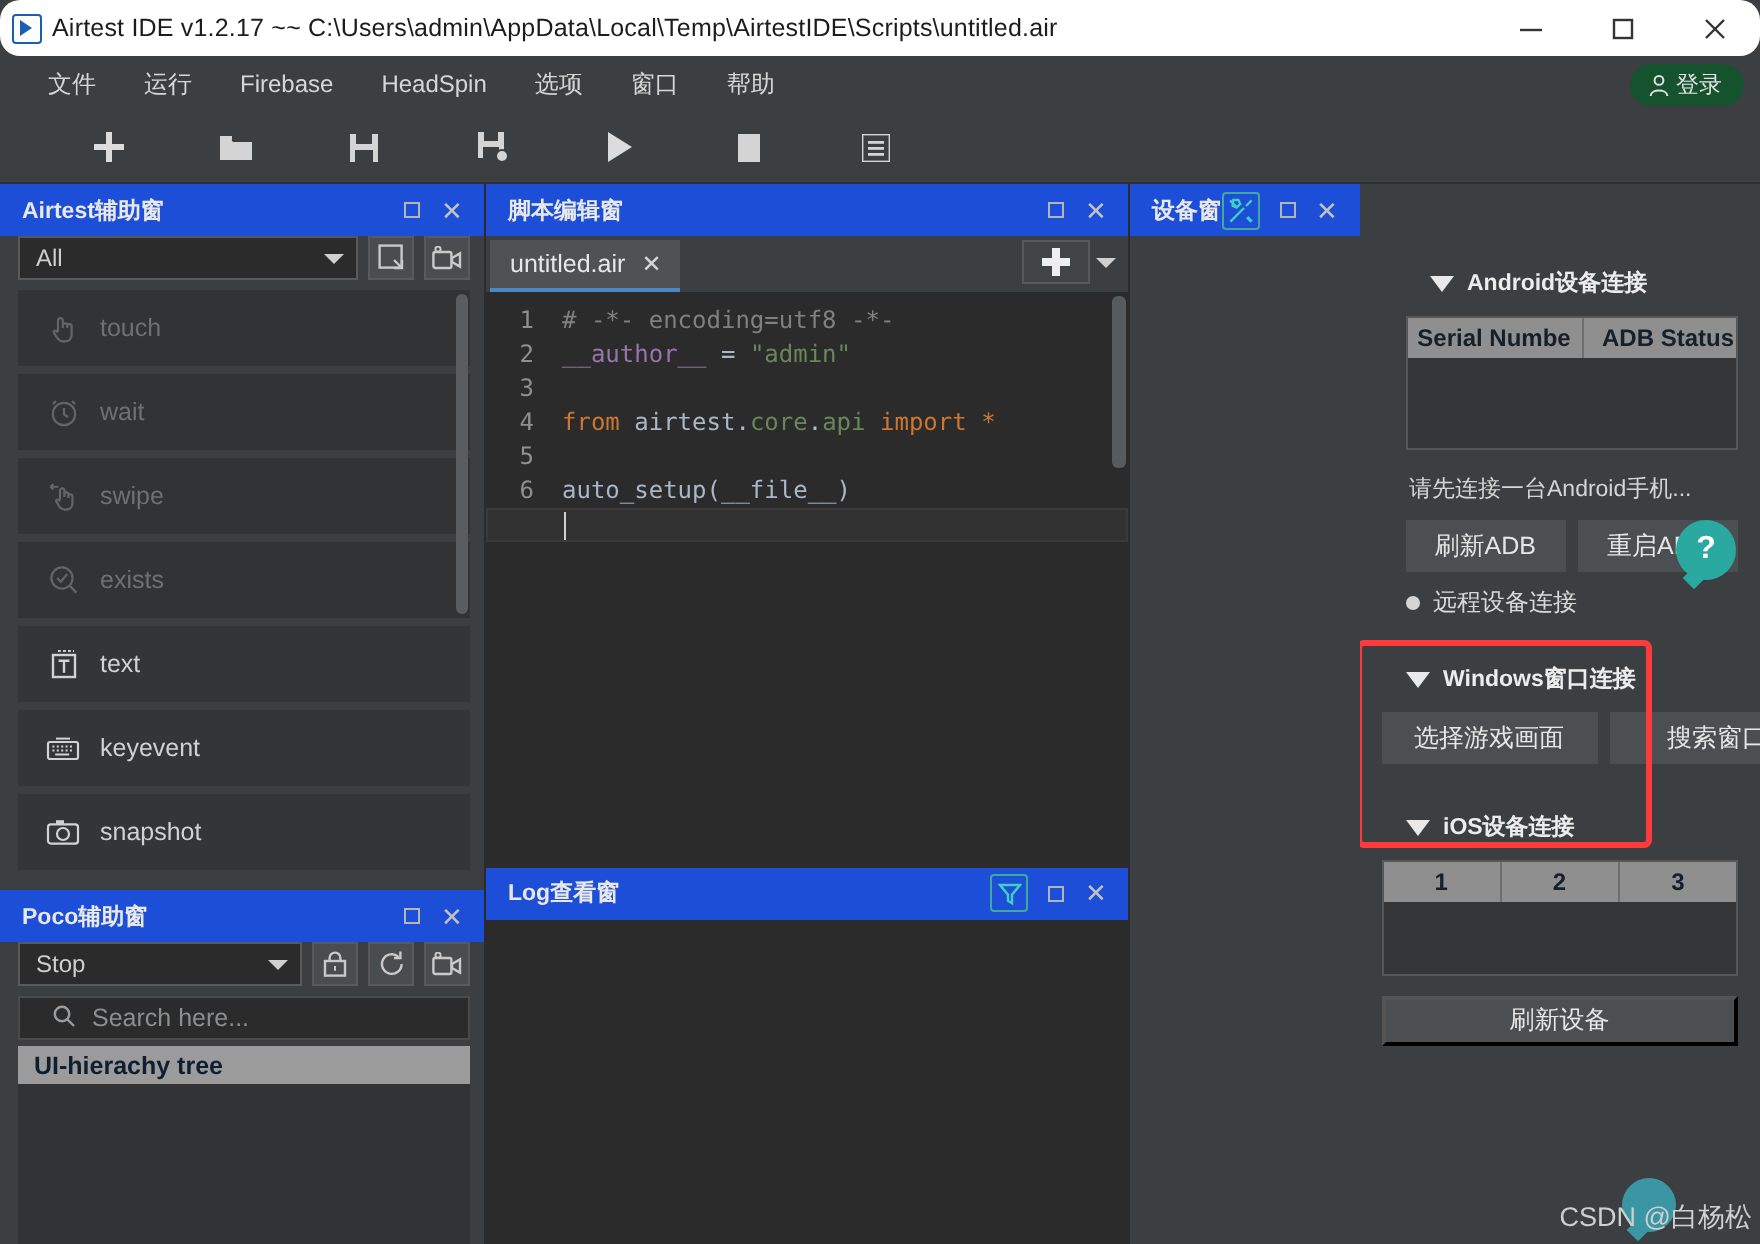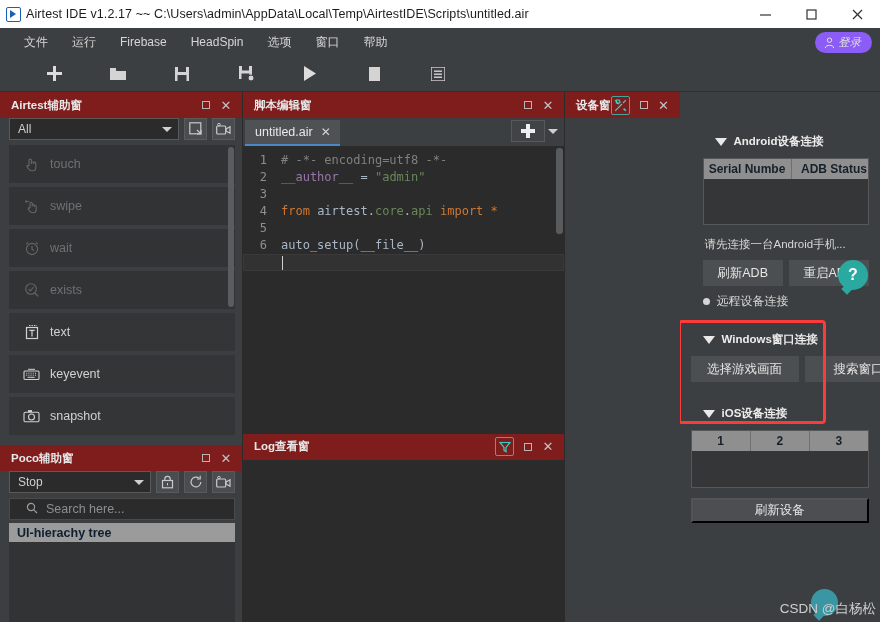--- a/index.html
+++ b/index.html
@@ -14,20 +14,21 @@
     width: 880px; height: 622px;
     background: #3c3f41;
     display: flex; flex-direction: column;
   }
 
   
   .titlebar {
     height: 28px; background: #ffffff; color: #111;
     display: flex; align-items: center;
     flex: 0 0 28px;
+    border-radius: 10px;
   }
   .tb-icon {
     width: 26px; height: 28px;
     display: flex; align-items: center; justify-content: center;
   }
   .tb-logo {
     width: 15px; height: 15px; border: 1.4px solid #1b5fb5; border-radius: 2px;
     position: relative; background: #fff;
   }
   .tb-logo::after {
@@ -51,23 +52,23 @@
   
   .menubar {
     height: 28px; background: #3c3f41; display: flex; align-items: center;
     flex: 0 0 28px; padding-left: 12px; position: relative;
   }
   .menu-item {
     color: #d6d6d6; font-size: 12px; padding: 4px 12px; white-space: nowrap;
   }
   .login-btn {
     position: absolute; right: 8px; top: 4px;
-    height: 21px; background: #8b5cf6; border-radius: 11px;
+    height: 21px; background: #14532d; border-radius: 11px;
     display: flex; align-items: center; gap: 3px;
-    padding: 0 11px 0 9px; color: #e2e2e2; font-size: 11.5px; font-style: italic;
+    padding: 0 11px 0 9px; color: #e2e2e2; font-size: 11.5px;
   }
   .login-btn svg { display: block; }
 
   
   .toolbar {
     height: 36px; background: #3c3f41; display: flex; align-items: center;
     flex: 0 0 36px; padding-left: 22px; gap: 0px;
     border-bottom: 1px solid #2e3032;
   }
   .tool-btn {
@@ -82,21 +83,21 @@
   }
   .col-left { width: 243px; display: flex; flex-direction: column; background: #3c3f41;
               border-right: 1px solid #2b2b2b; }
   .col-mid  { flex: 1 1 auto; display: flex; flex-direction: column; background: #3c3f41;
               border-right: 1px solid #2b2b2b; }
   .col-right{ width: 315px; display: flex; flex-direction: row; background: #3c3f41; }
 
   
   .panel-hd {
     height: 26px; display: flex; align-items: center; padding: 0 6px 0 11px;
-    background: #7f1d1d; flex: 0 0 26px;
+    background: #1d4ed8; flex: 0 0 26px;
   }
   .panel-ttl { font-size: 11.5px; font-weight: bold; color: #e8e8e8; flex: 1 1 auto;
                white-space: nowrap; }
   .hd-ico { width: 20px; height: 20px; display:flex; align-items:center;
             justify-content:center; color:#b9b9b9; font-size: 11px; }
   .hd-ico.boxed { border: 1px solid #3fa9a0; color: #3fd0c4; border-radius: 2px;
                   width: 19px; height: 19px; margin-right: 4px; }
   .sq { width: 8px; height: 8px; border: 1.4px solid #b5b5b5; }
   .xmark { font-size: 13px; line-height: 1; color: #c2c2c2; }
 
@@ -419,36 +420,36 @@
             <svg width="16" height="16" viewBox="0 0 16 16">
                 <path d="M5 10V4.3a1.2 1.2 0 012.4 0V8m0-1.2a1.1 1.1 0 012.2 0V8m0-.8a1.1 1.1 0 012.2 0v4.2c0 2-1.4 3.3-3.3 3.3H7.6c-1.6 0-2.2-.7-3-1.8L3 10.4c-.4-.6.3-1.4 1-1l1 .8" fill="none" stroke="#8b8e90" stroke-width="1.1"></path>
               </svg>
           </span>
           <span>touch</span>
         </div>
 
         <div class="act-item dim">
           <span class="act-icon">
             <svg width="16" height="16" viewBox="0 0 16 16">
-                <path d="M6 10V5.3a1.1 1.1 0 012.2 0V8.5m0-1.3a1 1 0 012 0V9m0-.8a1 1 0 012 0v3.6c0 1.8-1.3 3-3 3H8.4c-1.5 0-2-.6-2.8-1.6L4.2 10.8c-.4-.6.3-1.3.9-.9l.9.7" fill="none" stroke="#8b8e90" stroke-width="1.1"></path>
-                <path d="M1.2 3.4h4M1.2 3.4l1.5-1.4M1.2 3.4l1.5 1.4" fill="none" stroke="#8b8e90" stroke-width="1"></path>
-              </svg>
-          </span>
-          <span>swipe</span>
-        </div>
-
-        <div class="act-item dim">
-          <span class="act-icon">
-            <svg width="16" height="16" viewBox="0 0 16 16">
                 <circle cx="8" cy="9" r="5.6" fill="none" stroke="#8b8e90" stroke-width="1.1"></circle>
                 <path d="M8 6v3.2l2 1.3" fill="none" stroke="#8b8e90" stroke-width="1.1"></path>
                 <path d="M4 2.5l-1.6 1.6M12 2.5l1.6 1.6" stroke="#8b8e90" stroke-width="1.1"></path>
               </svg>
           </span>
           <span>wait</span>
+        </div>
+
+        <div class="act-item dim">
+          <span class="act-icon">
+            <svg width="16" height="16" viewBox="0 0 16 16">
+                <path d="M6 10V5.3a1.1 1.1 0 012.2 0V8.5m0-1.3a1 1 0 012 0V9m0-.8a1 1 0 012 0v3.6c0 1.8-1.3 3-3 3H8.4c-1.5 0-2-.6-2.8-1.6L4.2 10.8c-.4-.6.3-1.3.9-.9l.9.7" fill="none" stroke="#8b8e90" stroke-width="1.1"></path>
+                <path d="M1.2 3.4h4M1.2 3.4l1.5-1.4M1.2 3.4l1.5 1.4" fill="none" stroke="#8b8e90" stroke-width="1"></path>
+              </svg>
+          </span>
+          <span>swipe</span>
         </div>
 
         <div class="act-item dim">
           <span class="act-icon">
             <svg width="16" height="16" viewBox="0 0 16 16">
                 <circle cx="7" cy="7" r="5.3" fill="none" stroke="#8b8e90" stroke-width="1.1"></circle>
                 <path d="M4.6 7l1.8 1.9L9.6 5" fill="none" stroke="#8b8e90" stroke-width="1.1"></path>
                 <path d="M11 11l3.2 3.3" stroke="#8b8e90" stroke-width="1.2"></path>
               </svg>
           </span>

